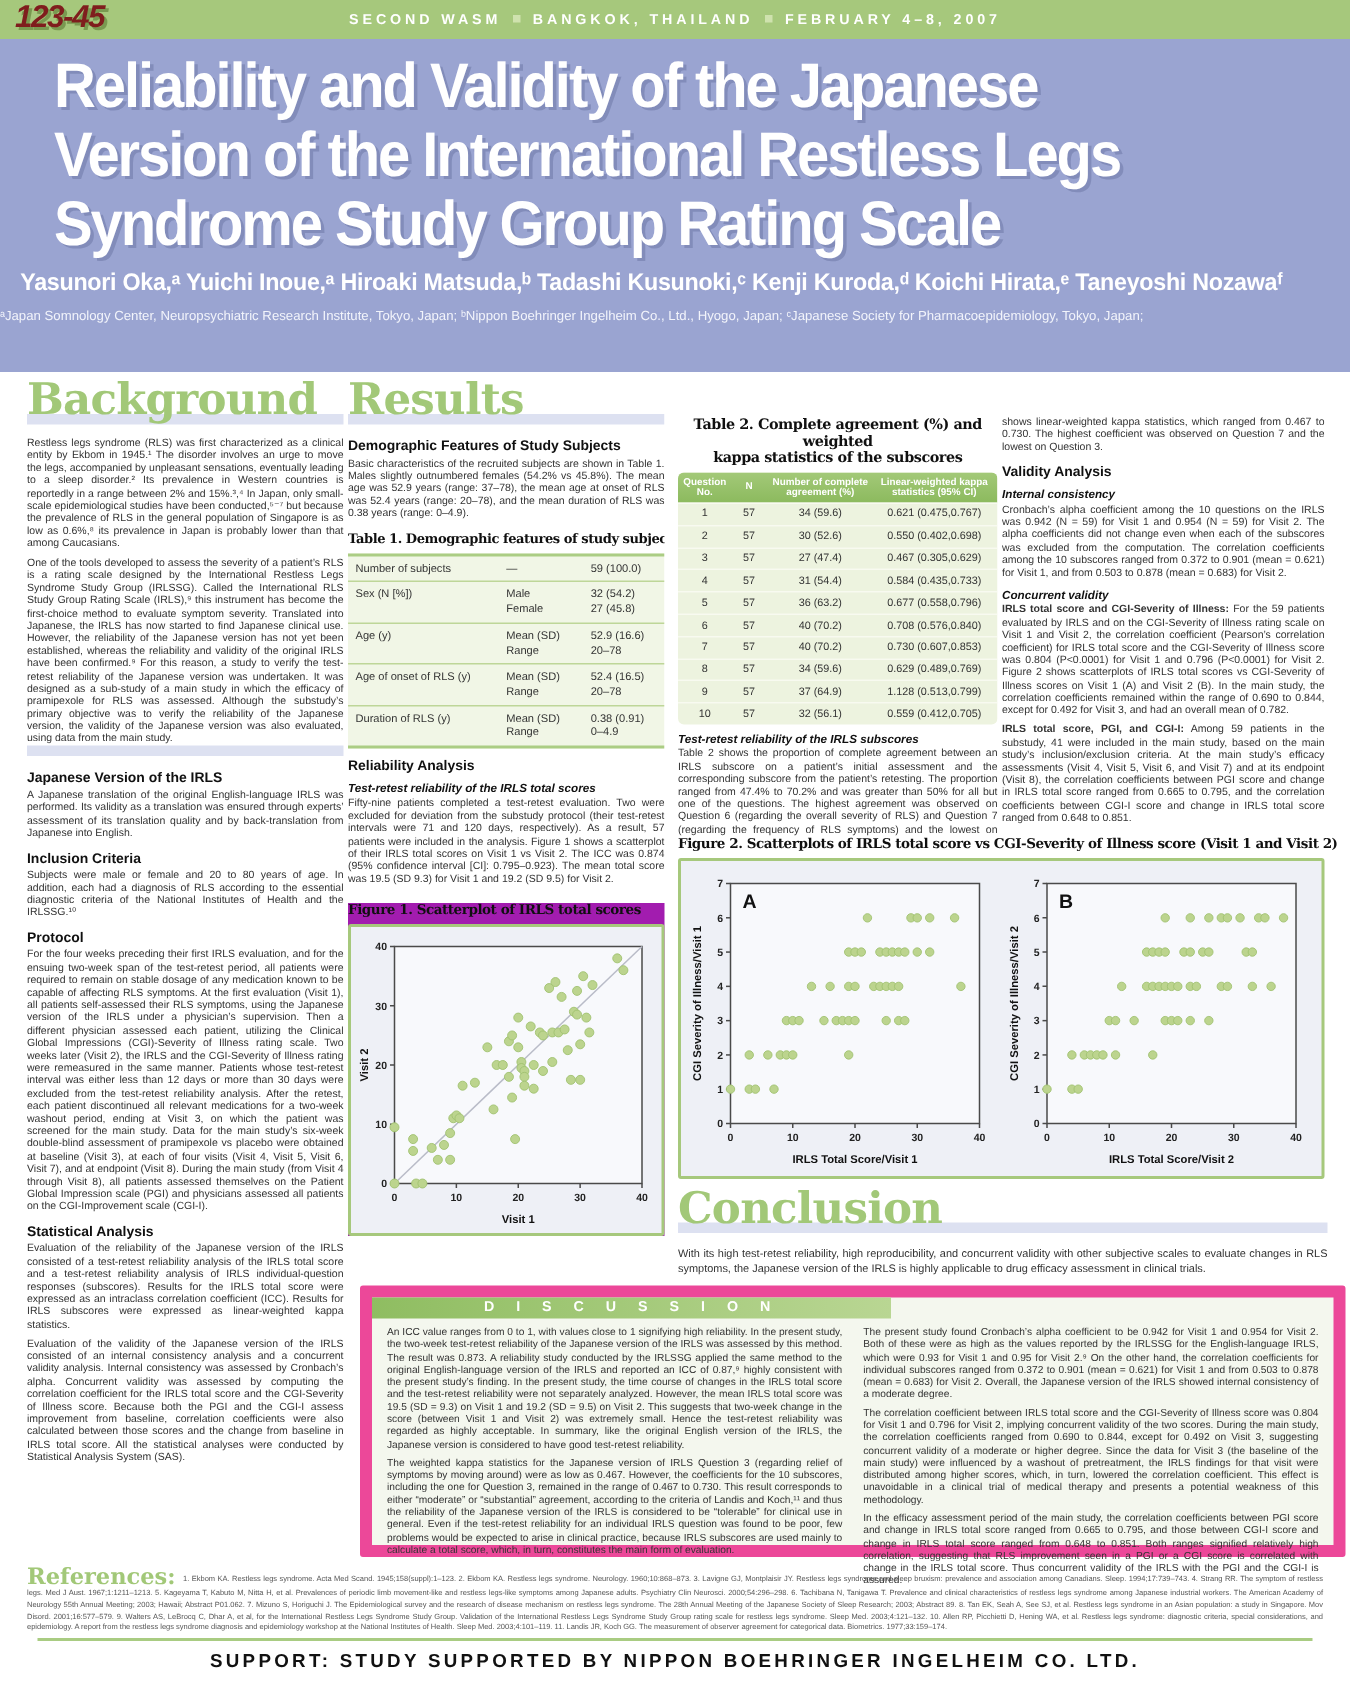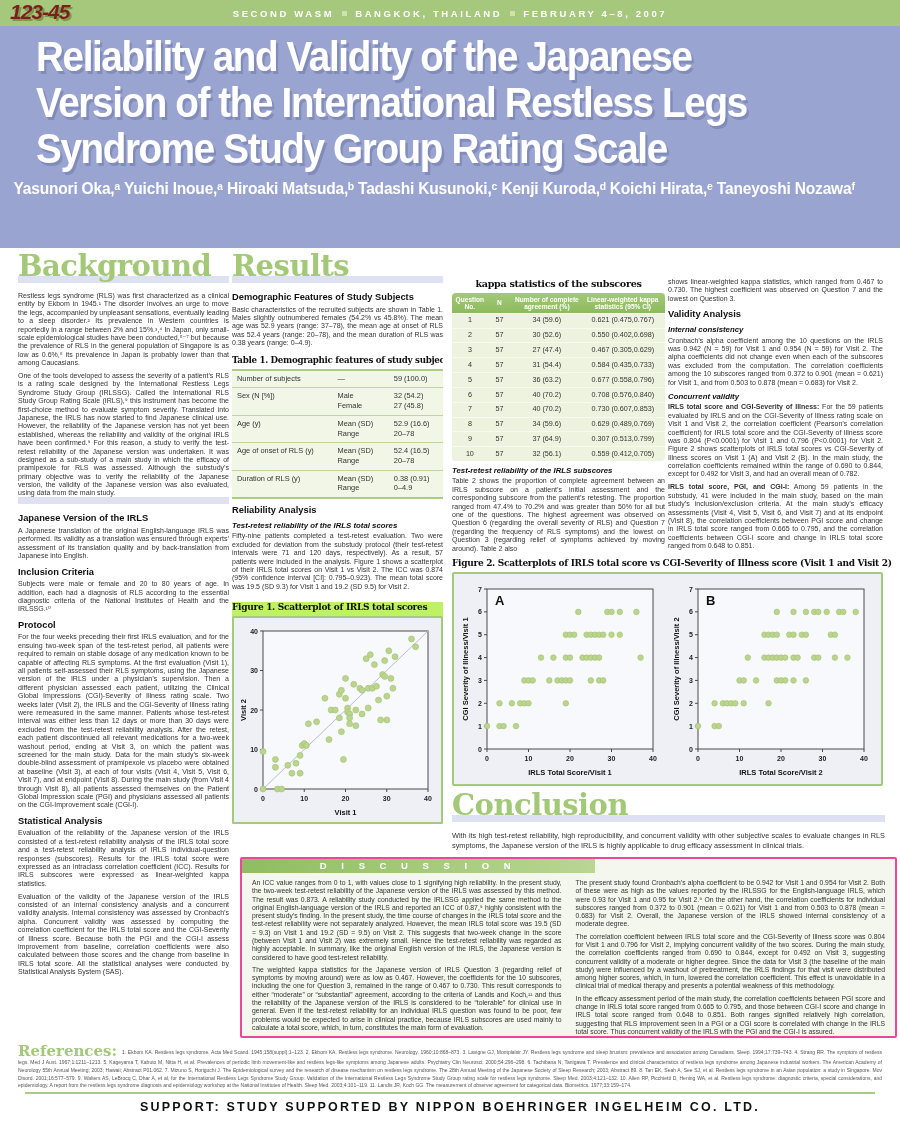--- a/index.html
+++ b/index.html
@@ -45,31 +45,31 @@
   .t1row:last-child { border-bottom:none; }
   .t1l { width:50%; } .t1m { width:28%; } .t1v { width:22%; }
   
   .t2 { border-radius:4px; overflow:hidden; background:#edf3df; margin-bottom:3px; }
   .t2h { display:flex; align-items:center; background:linear-gradient(#a3c978,#8cba5e); color:#fff;
          font-weight:bold; font-size:6.6px; line-height:1.12; text-align:center; padding:2.5px 1px; }
   .t2r { display:flex; font-size:7.2px; text-align:center; padding:2.6px 1px; border-top:1px solid #f8faf0; }
   .c-q { width:16%; } .c-n { width:12%; } .c-a { width:33%; } .c-k { width:39%; }
   
   .figbox { border:2px solid #a6c87c; border-radius:2px; background:#eef0f6; }
-  #fig1block { position:absolute; left:232px; top:602px; width:211px; background:#bef264; }
+  #fig1block { position:absolute; left:232px; top:602px; width:211px; background:#a21caf; }
   #fig1plot { width:199px; height:196px; margin:4px; }
   #fig2block { position:absolute; left:452px; top:558px; width:431px; background:#fff; }
   #fig2box { display:flex; gap:9px; padding:6px; }
   .fig2panel { width:202px; height:198px; }
   
   #conclusion { position:absolute; left:452px; top:791px; width:433px; }
   #conclusion .text { font-size:7.3px; line-height:1.35; text-align:justify; }
   
   #discussion { position:absolute; left:240px; top:857px; width:657px; height:181px;
-                border:2px solid #ec4899; border-radius:2px; background:#f4f7ee; }
+                border:8px solid #ec4899; border-radius:2px; background:#f4f7ee; }
   .discbar { width:54%; height:14px; background:linear-gradient(90deg,#8fbd61,#b9d693); color:#fff;
              font-weight:bold; font-size:9.5px; letter-spacing:6px; text-align:center; line-height:14px; }
   .disccols { display:flex; gap:14px; padding:6px 10px 4px; font-size:6.8px; line-height:1.22; text-align:justify; }
   .disccols > div { flex:1; }
   .disccols p { margin:0 0 4px; }
   
   #refs { position:absolute; left:18px; top:1044px; width:864px; font-size:5px; line-height:1.55;
           text-align:justify; color:#555; }
   .reflabel { font-family:"DejaVu Serif",serif; font-weight:bold; color:#a2c878; font-size:15px;
               margin-right:5px; line-height:1; vertical-align:-2px; }
@@ -89,20 +89,21 @@
 </div>
 
 <div class="titleband">
   <div class="title">
     <div>Reliability and Validity of the Japanese</div>
     <div>Version of the International Restless Legs</div>
     <div>Syndrome Study Group Rating Scale</div>
   </div>
   <div class="authors">Yasunori Oka,ᵃ Yuichi Inoue,ᵃ Hiroaki Matsuda,ᵇ Tadashi Kusunoki,ᶜ Kenji Kuroda,ᵈ Koichi Hirata,ᵉ Taneyoshi Nozawaᶠ</div>
   <div class="affils">
+    <div>ᵃJapan Somnology Center, Neuropsychiatric Research Institute, Tokyo, Japan; ᵇNippon Boehringer Ingelheim Co., Ltd., Hyogo, Japan; ᶜJapanese Society for Pharmacoepidemiology, Tokyo, Japan;</div>
   </div>
 </div>
 
 <div class="col" id="col1">
   <div class="sec">Background</div>
   <div class="secbar"></div>
   <p>Restless legs syndrome (RLS) was first characterized as a clinical entity by Ekbom in 1945.¹ The disorder involves an urge to move the legs, accompanied by unpleasant sensations, eventually leading to a sleep disorder.² Its prevalence in Western countries is reportedly in a range between 2% and 15%.³,⁴ In Japan, only small-scale epidemiological studies have been conducted,⁵⁻⁷ but because the prevalence of RLS in the general population of Singapore is as low as 0.6%,⁸ its prevalence in Japan is probably lower than that among Caucasians.</p>
   <p>One of the tools developed to assess the severity of a patient’s RLS is a rating scale designed by the International Restless Legs Syndrome Study Group (IRLSSG). Called the International RLS Study Group Rating Scale (IRLS),⁹ this instrument has become the first-choice method to evaluate symptom severity. Translated into Japanese, the IRLS has now started to find Japanese clinical use. However, the reliability of the Japanese version has not yet been established, whereas the reliability and validity of the original IRLS have been confirmed.⁹ For this reason, a study to verify the test-retest reliability of the Japanese version was undertaken. It was designed as a sub-study of a main study in which the efficacy of pramipexole for RLS was assessed. Although the substudy’s primary objective was to verify the reliability of the Japanese version, the validity of the Japanese version was also evaluated, using data from the main study.</p>
 
   <div class="secbar"></div>
@@ -270,20 +271,21 @@
           <circle cx="173.5" cy="16.9" r="3" fill="#bcd48e" stroke="#a0c270" stroke-width="0.6"></circle>
           <circle cx="177.6" cy="24.8" r="3" fill="#bcd48e" stroke="#a0c270" stroke-width="0.6"></circle>
           <text x="107.5" y="193" text-anchor="middle" font-size="7.5" font-weight="bold" fill="#111">Visit 1</text>
           <text x="7.5" y="88" text-anchor="middle" font-size="7.5" font-weight="bold" fill="#111" transform="rotate(-90 7.5 88)">Visit 2</text>
         </svg></div>
   </div>
 </div>
 
 <div class="col" id="col3">
   <div class="tcap cap-c">
+    <div>Table 2. Complete agreement (%) and weighted</div>
     <div>kappa statistics of the subscores</div>
   </div>
   <div class="t2">
     <div class="t2h">
       <div class="c-q">Question No.</div>
       <div class="c-n">N</div>
       <div class="c-a">Number of complete agreement (%)</div>
       <div class="c-k">Linear-weighted kappa statistics (95% CI)</div>
     </div>
     <div class="t2r">
@@ -331,21 +333,21 @@
     <div class="t2r">
         <div class="c-q">8</div>
         <div class="c-n">57</div>
         <div class="c-a">34 (59.6)</div>
         <div class="c-k">0.629 (0.489,0.769)</div>
       </div>
     <div class="t2r">
         <div class="c-q">9</div>
         <div class="c-n">57</div>
         <div class="c-a">37 (64.9)</div>
-        <div class="c-k">0.307 (0.513,0.799)</div>
+        <div class="c-k">1.128 (0.513,0.799)</div>
       </div>
     <div class="t2r">
         <div class="c-q">10</div>
         <div class="c-n">57</div>
         <div class="c-a">32 (56.1)</div>
         <div class="c-k">0.559 (0.412,0.705)</div>
       </div>
   </div>
   <div class="h4">Test-retest reliability of the IRLS subscores</div>
   <p>Table 2 shows the proportion of complete agreement between an IRLS subscore on a patient’s initial assessment and the corresponding subscore from the patient’s retesting. The proportion ranged from 47.4% to 70.2% and was greater than 50% for all but one of the questions. The highest agreement was observed on Question 6 (regarding the overall severity of RLS) and Question 7 (regarding the frequency of RLS symptoms) and the lowest on Question 3 (regarding relief of symptoms achieved by moving around). Table 2 also</p>

